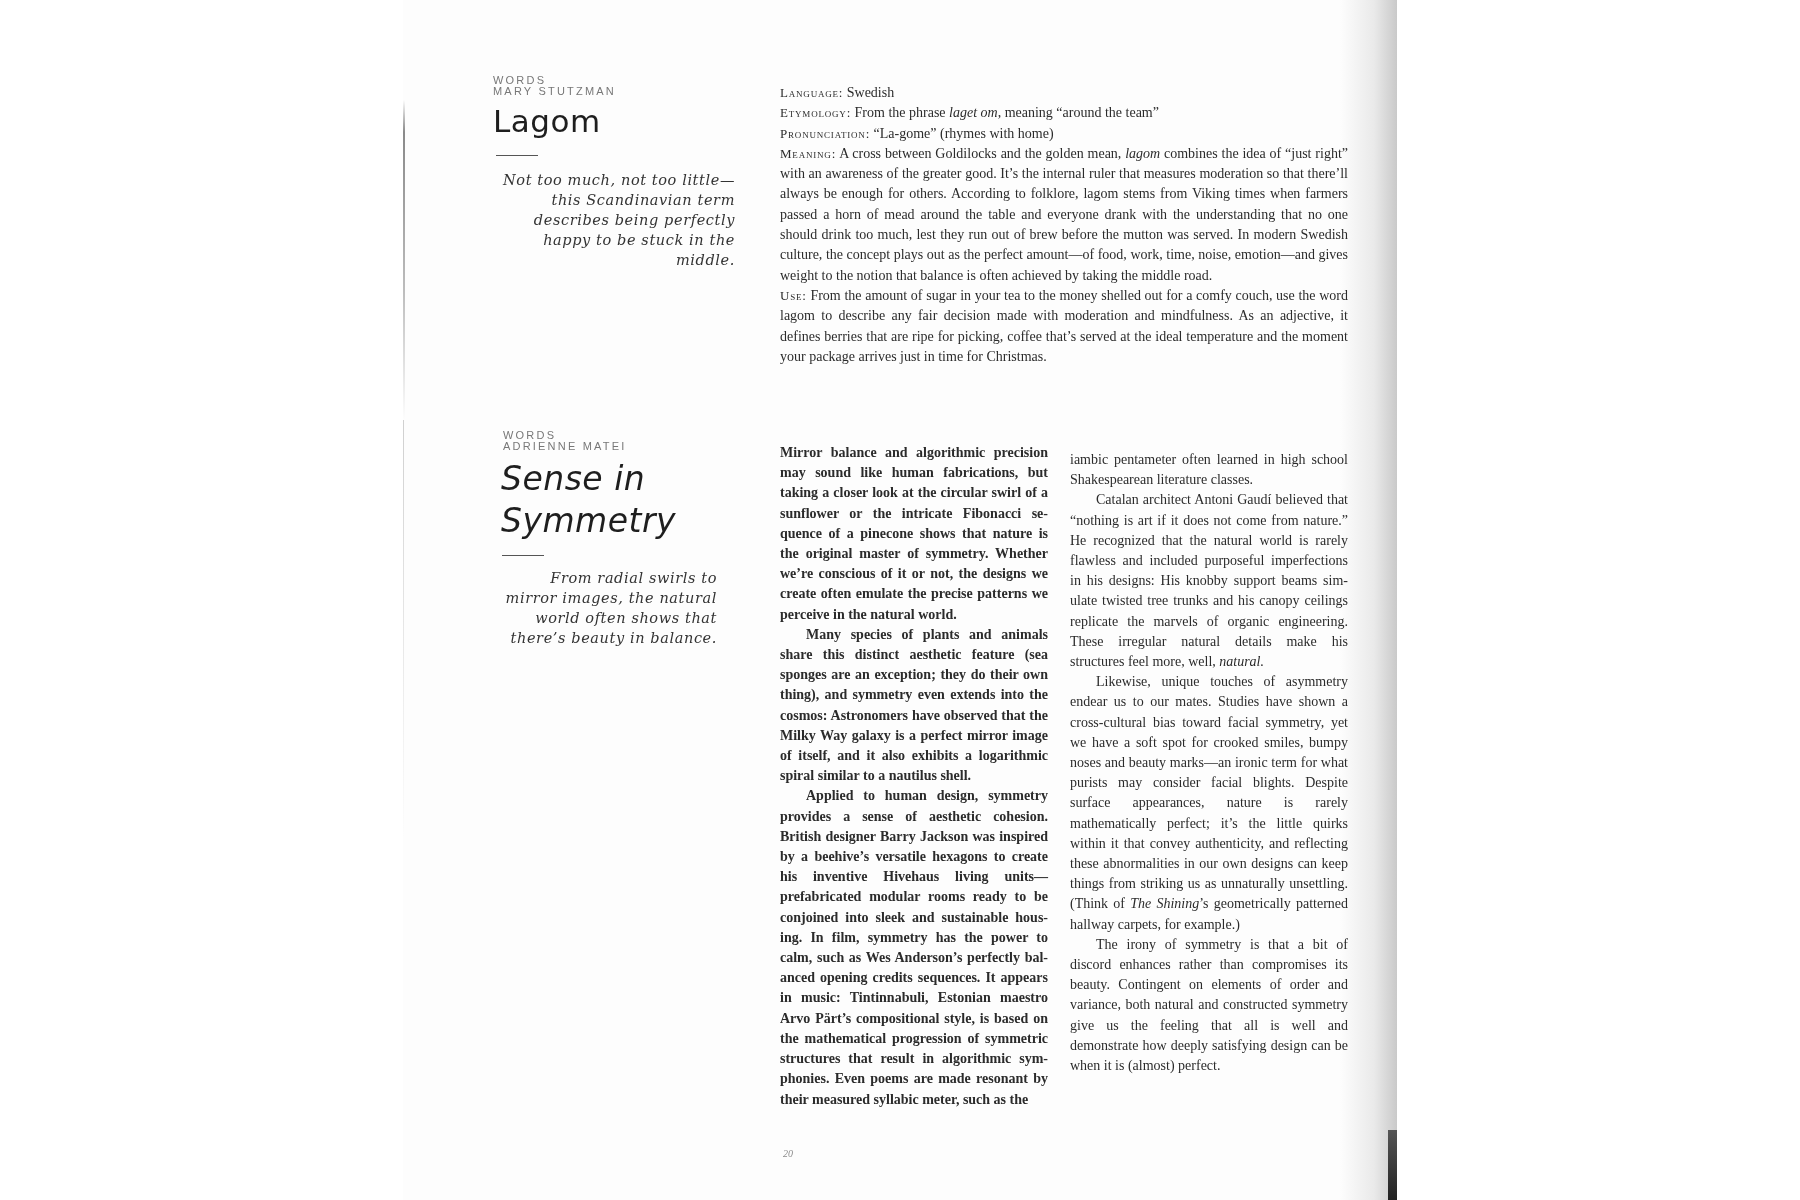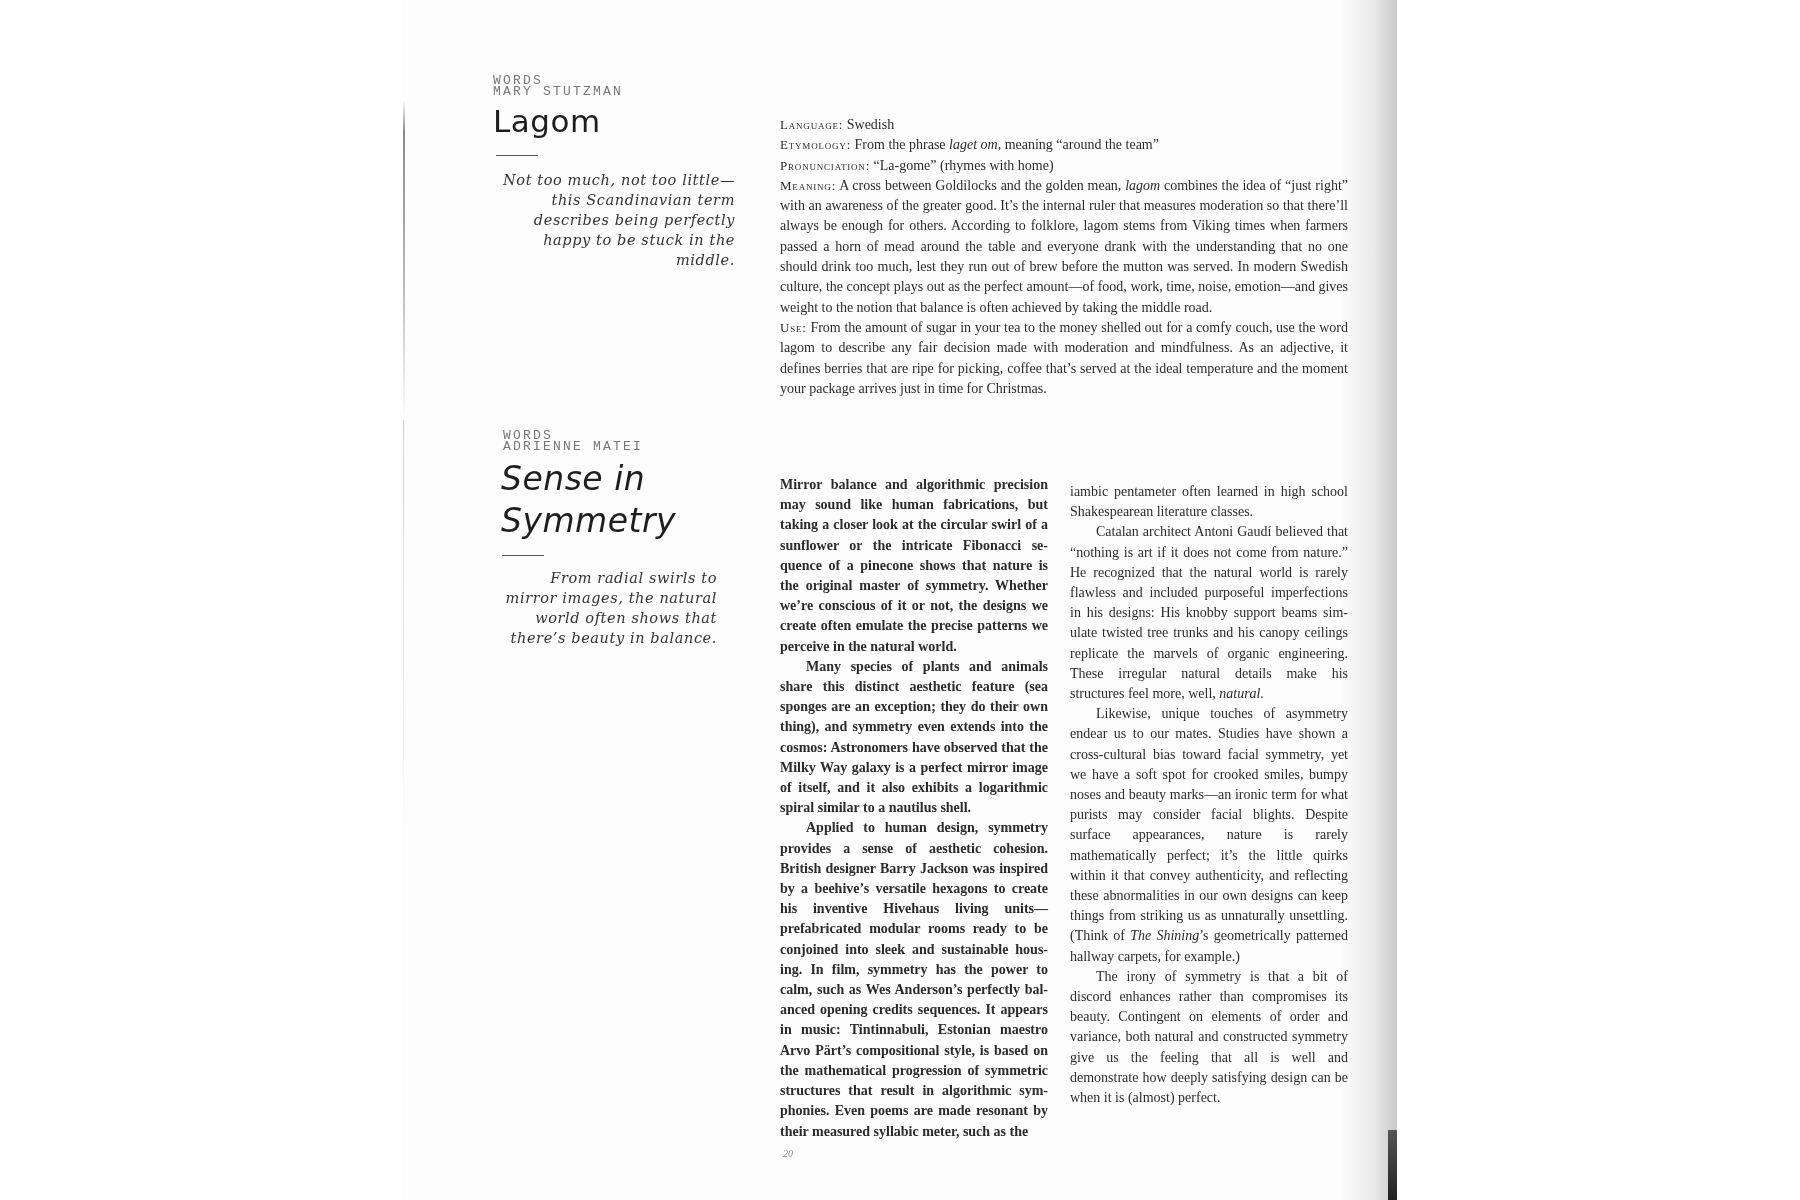--- a/index.html
+++ b/index.html
@@ -25,35 +25,35 @@
     position: absolute; left: 1340px; top: 0; width: 57px; height: 1200px;
     background: linear-gradient(to right, rgba(255,255,255,0), rgba(225,225,225,0.7) 60%, #c9c9c9 100%);
   }
   .corner-dark {
     position: absolute; left: 1388px; top: 1130px; width: 9px; height: 70px;
     background: linear-gradient(to bottom, #555, #222);
   }
   .outside { position:absolute; left:1397px; top:0; width:403px; height:1200px; background:#ffffff; }
 
   .kicker {
-    position: absolute; font-family: Liberation Mono, monospace;
-    font-size: 13px; letter-spacing: 2.2px; color: #777; line-height: 11px; text-transform: uppercase;
+    position: absolute; font-family: Liberation Sans, sans-serif;
+    font-size: 11px; letter-spacing: 2.2px; color: #777; line-height: 11px; text-transform: uppercase;
   }
   .headline {
     position: absolute; font-family: "DejaVu Sans", "Liberation Sans", sans-serif;
     font-weight: 400; color: #1e1e1e; letter-spacing: 0.5px;
   }
   .rule { position: absolute; height: 1px; width: 42px; background: #555; }
   .dek {
     position: absolute; font-family: "DejaVu Serif", "Liberation Serif", serif;
     font-style: italic; font-size: 14.5px; line-height: 20px; color: #333; letter-spacing: 0.6px; text-align: right;
   }
   .body-text {
     position: absolute; font-size: 14px; line-height: 20.2px; color: #2b2b2b;
-    text-align: justify; hyphens: manual; margin-top: 32px;
+    text-align: justify; hyphens: manual;
   }
   .body-text p { margin: 0; }
   .body-text p.indent { text-indent: 26px; }
   .entry { margin: 0; }
   .sc { font-variant: small-caps; letter-spacing: 0.8px; font-size: 13px; }
   .lagom-body { left: 780px; top: 83px; width: 568px; line-height: 20.3px; }
   .col1 { left: 780px; top: 443px; width: 268px; font-weight: bold; }
   .col2 { left: 1070px; top: 450px; width: 278px; }
 
   .footer-brand {

